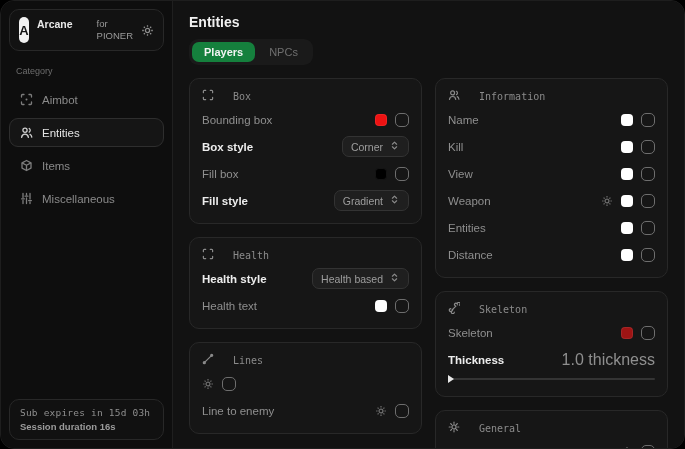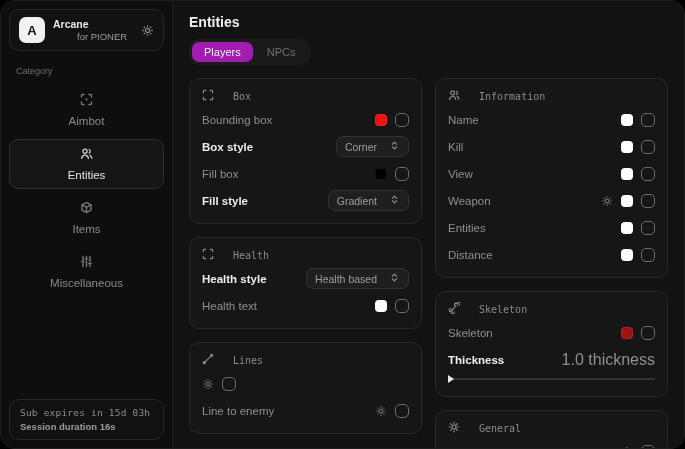--- a/index.html
+++ b/index.html
@@ -5,49 +5,49 @@
   html,body{margin:0;padding:0;background:#000;}
   .window{
     width:685px;height:449px;box-sizing:border-box;background:#0d0d0d;
     border:1px solid #1e1e1e;border-radius:14px;display:flex;overflow:hidden;
     font-family:"Liberation Sans",sans-serif;
   }
   
   .sidebar{width:172px;min-width:172px;box-sizing:border-box;padding:8px;display:flex;flex-direction:column;background:#0e0e0e;border-right:1px solid #1f1f1f;}
   .brand-card{border:1px solid #282828;border-radius:10px;padding:7px 9px;display:flex;align-items:center;gap:8px;background:#121212;}
   .logo{width:26px;height:26px;background:#f1f1f1;border-radius:7px;color:#141414;font-weight:700;font-size:13px;display:flex;align-items:center;justify-content:center;}
-  .brand-text{display:flex;flex-direction:column;line-height:1.25;}
+  .brand-text{display:flex;flex-direction:row;line-height:1.25;}
   .brand-name{font-size:10.5px;font-weight:700;color:#e9e9e9;}
   .brand-sub{font-size:9.5px;color:#9a9a9a;margin-left:24px;}
   .brand-gear{margin-left:auto;color:#8d8d8d;display:flex;}
   .category{font-size:9px;color:#6d6d6d;margin:15px 7px 7px;}
-  .nav-item{display:flex;align-items:center;gap:9px;padding:7px 10px;margin:2px 0;color:#8a8a8a;font-size:11.5px;border:1px solid transparent;border-radius:9px;cursor:default;flex-direction:column;}
+  .nav-item{display:flex;align-items:center;gap:9px;padding:7px 10px;margin:2px 0;color:#8a8a8a;font-size:11.5px;border:1px solid transparent;border-radius:9px;cursor:default;}
   .nav-item.active{border-color:#2e2e2e;background:#151515;color:#e4e4e4;}
   .nav-icon{display:flex;color:inherit;opacity:.9;}
   .footer-card{margin-top:auto;border:1px solid #282828;border-radius:10px;padding:7px 10px;background:#111;}
   .footer-line1{font-family:"DejaVu Sans Mono",monospace;font-size:9.5px;color:#8e8e8e;letter-spacing:.2px;}
   .footer-line2{font-size:9.5px;font-weight:700;color:#9c9c9c;margin-top:3px;}
   
   .main{flex:1;box-sizing:border-box;padding:13px 16px;background:#121212;overflow:hidden;}
   .main-title{font-size:14px;font-weight:700;color:#f1f1f1;}
   .tabs{display:inline-flex;background:#1a1a1a;border-radius:9px;padding:3px;margin-top:9px;gap:2px;}
   .tab{padding:4px 12px;font-size:11px;color:#6f6f6f;border-radius:7px;cursor:default;}
-  .tab.active{background:#a21caf;color:#f3f3f3;font-weight:400;}
+  .tab.active{background:#15803d;color:#f3f3f3;font-weight:700;}
   .columns{display:flex;gap:13px;margin-top:13px;align-items:flex-start;}
   .col{flex:1;display:flex;flex-direction:column;gap:13px;min-width:0;}
   .card{background:#161616;border:1px solid #282828;border-radius:10px;padding:8px 12px 9px;}
   .card-title{display:flex;align-items:center;gap:19px;font-family:"DejaVu Sans Mono",monospace;font-size:10px;color:#8b8b8b;margin:2px 0 3px;}
   .card-title svg{color:#8b8b8b;}
   .row{display:flex;align-items:center;min-height:27px;font-size:11.5px;color:#8f8f8f;}
   .row .label{flex:1;white-space:nowrap;overflow:hidden;text-overflow:ellipsis;}
   .row.bright .label{color:#ededed;font-weight:700;}
   .controls{display:flex;align-items:center;gap:8px;}
   .swatch{width:12px;height:12px;border-radius:4px;box-shadow:0 0 0 1px rgba(255,255,255,.08) inset;}
   .checkbox{width:14px;height:14px;border-radius:5px;border:1.5px solid #6e6e6e;background:transparent;box-sizing:border-box;}
-  .select{display:inline-flex;align-items:center;gap:12px;background:#1f1f1f;border:1px solid #333;border-radius:7px;padding:3px 8px;font-size:10.5px;color:#9e9e9e;}
+  .select{display:inline-flex;align-items:center;gap:6px;background:#1f1f1f;border:1px solid #333;border-radius:7px;padding:3px 8px;font-size:10.5px;color:#9e9e9e;}
   .select svg{color:#8a8a8a;}
   .mini-gear{display:flex;color:#6f6f6f;}
   .value{font-size:16px;color:#8f8f8f;}
   .slider{position:relative;height:10px;margin:1px 0 3px;}
   .slider .track{position:absolute;left:0;right:0;top:4px;height:2px;background:#343434;border-radius:2px;}
   .slider .tri{position:absolute;left:0;top:1px;width:0;height:0;border-top:4px solid transparent;border-bottom:4px solid transparent;border-left:6px solid #e8e8e8;}
 </style>
 </head>
 <body>
 

